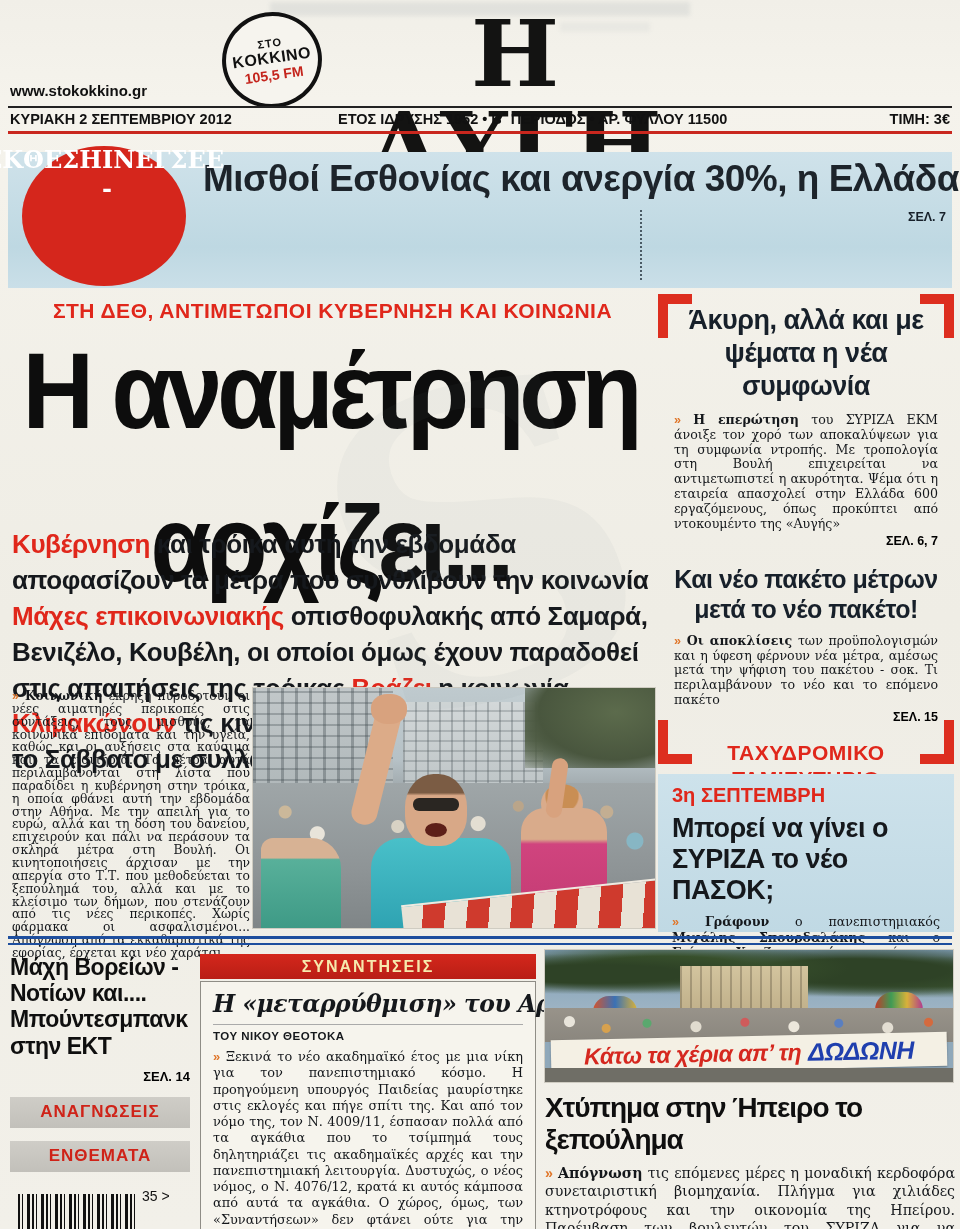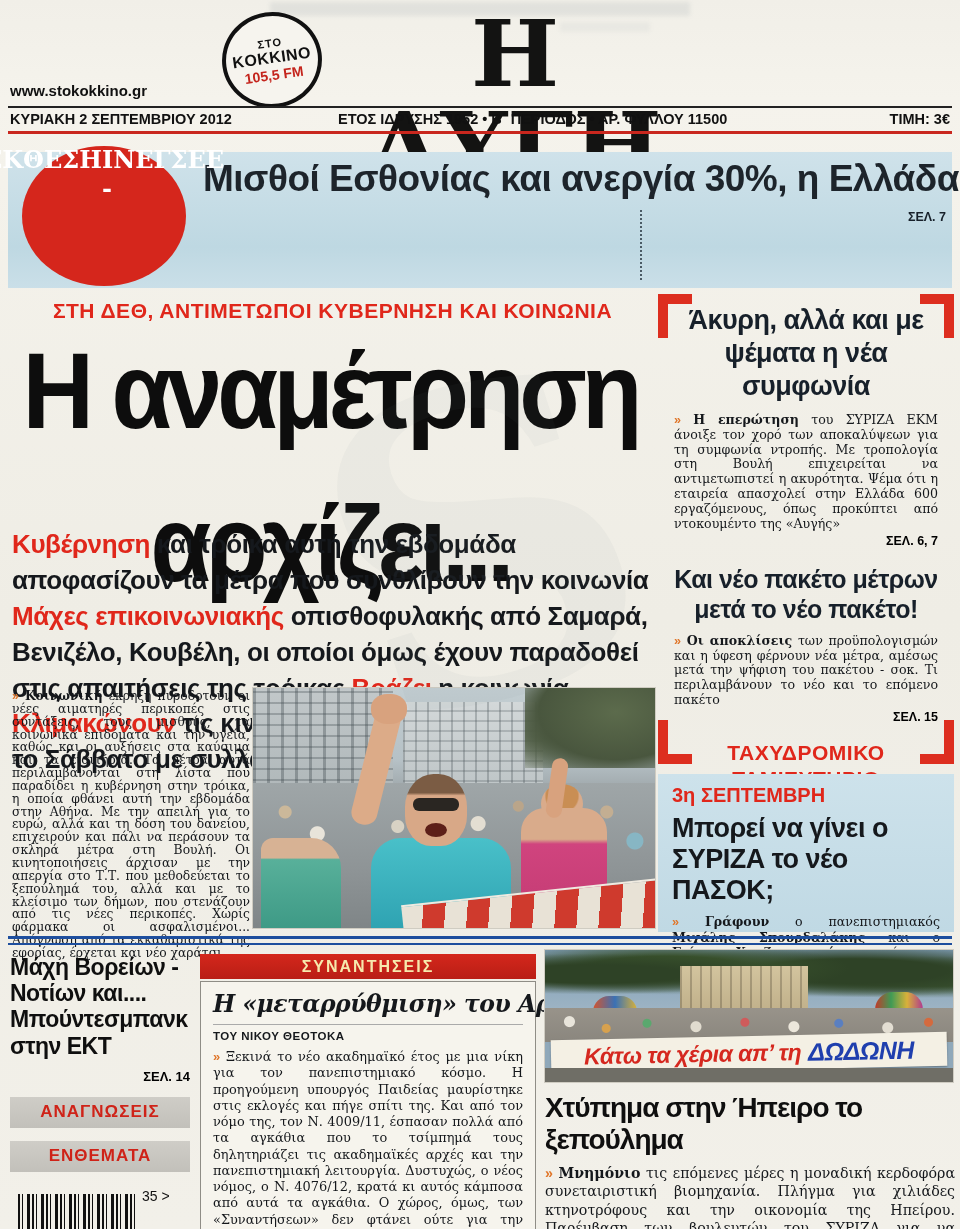--- a/index.html
+++ b/index.html
@@ -326,16 +326,16 @@
       <div class="dp-umb1"></div>
       <div class="dp-umb2"></div>
       <div class="dp-crowd"></div>
       <div class="dp-banner">
         <span class="r">Κάτω τα χέρια απ’ τη</span>
         <span class="b">ΔΩΔΩΝΗ</span>
       </div>
       <div class="dp-ground"></div>
     </div>
     <div class="head">Χτύπημα στην Ήπειρο το ξεπούλημα</div>
-    <div class="body"><span class="marker">»</span> <b>Μνημόνιο</b><span> τις επόμενες μέρες η μοναδική κερδοφόρα συνεταιριστική βιομηχανία. Πλήγμα για χιλιάδες κτηνοτρόφους και την οικονομία της Ηπείρου. Παρέμβαση των βουλευτών του ΣΥΡΙΖΑ για να ματαιωθεί η πώληση. Κινητοποιήσεις εργαζομένων</span> </div>
+    <div class="body"><span class="marker">»</span> <b>Απόγνωση</b><span> τις επόμενες μέρες η μοναδική κερδοφόρα συνεταιριστική βιομηχανία. Πλήγμα για χιλιάδες κτηνοτρόφους και την οικονομία της Ηπείρου. Παρέμβαση των βουλευτών του ΣΥΡΙΖΑ για να ματαιωθεί η πώληση. Κινητοποιήσεις εργαζομένων</span> </div>
   </div>
 
 </div>
 
 </body></html>

